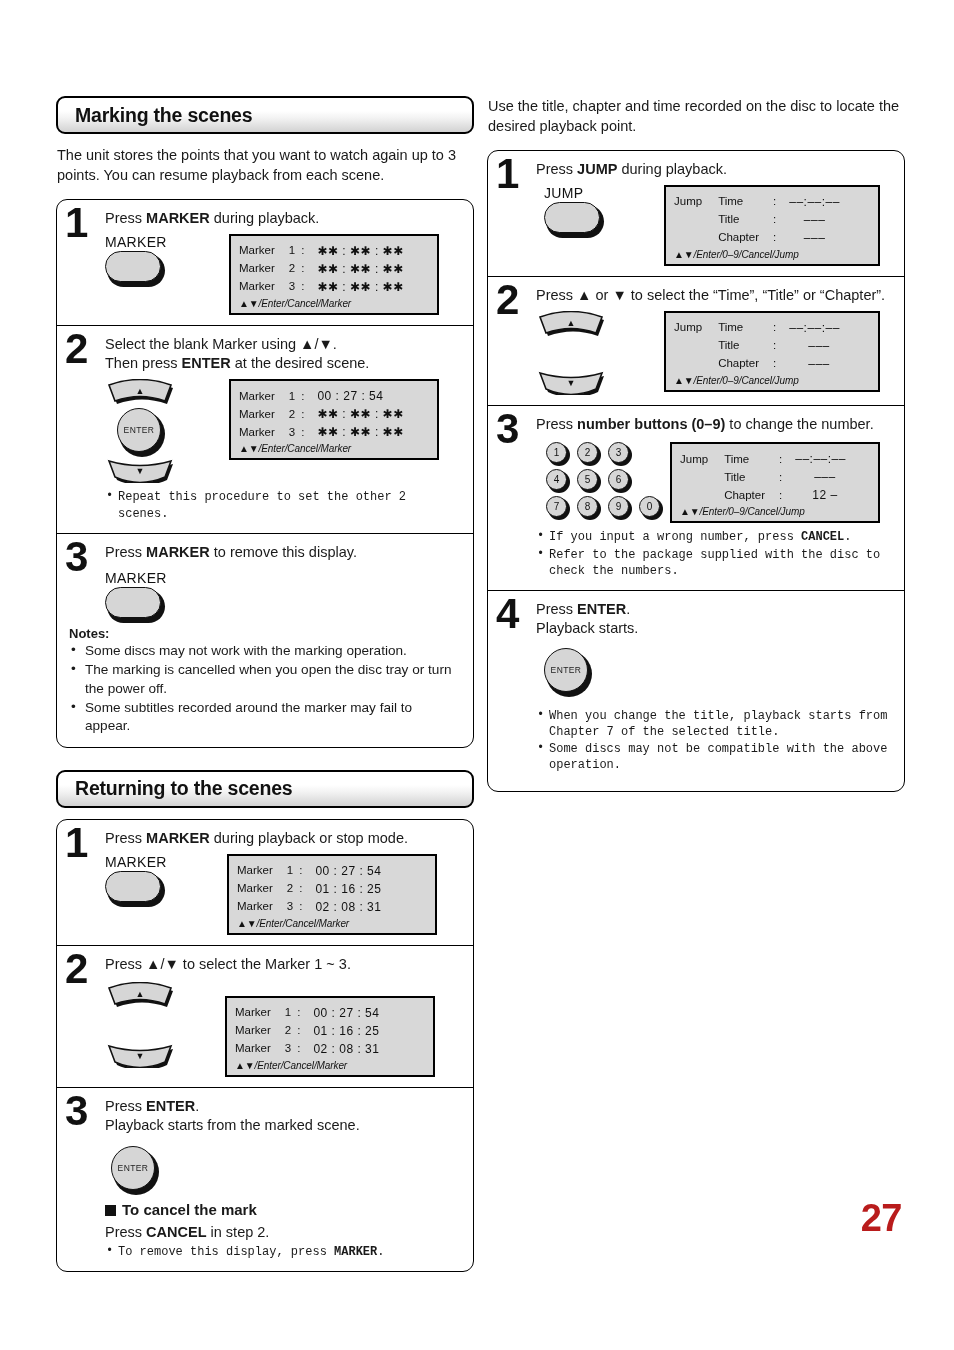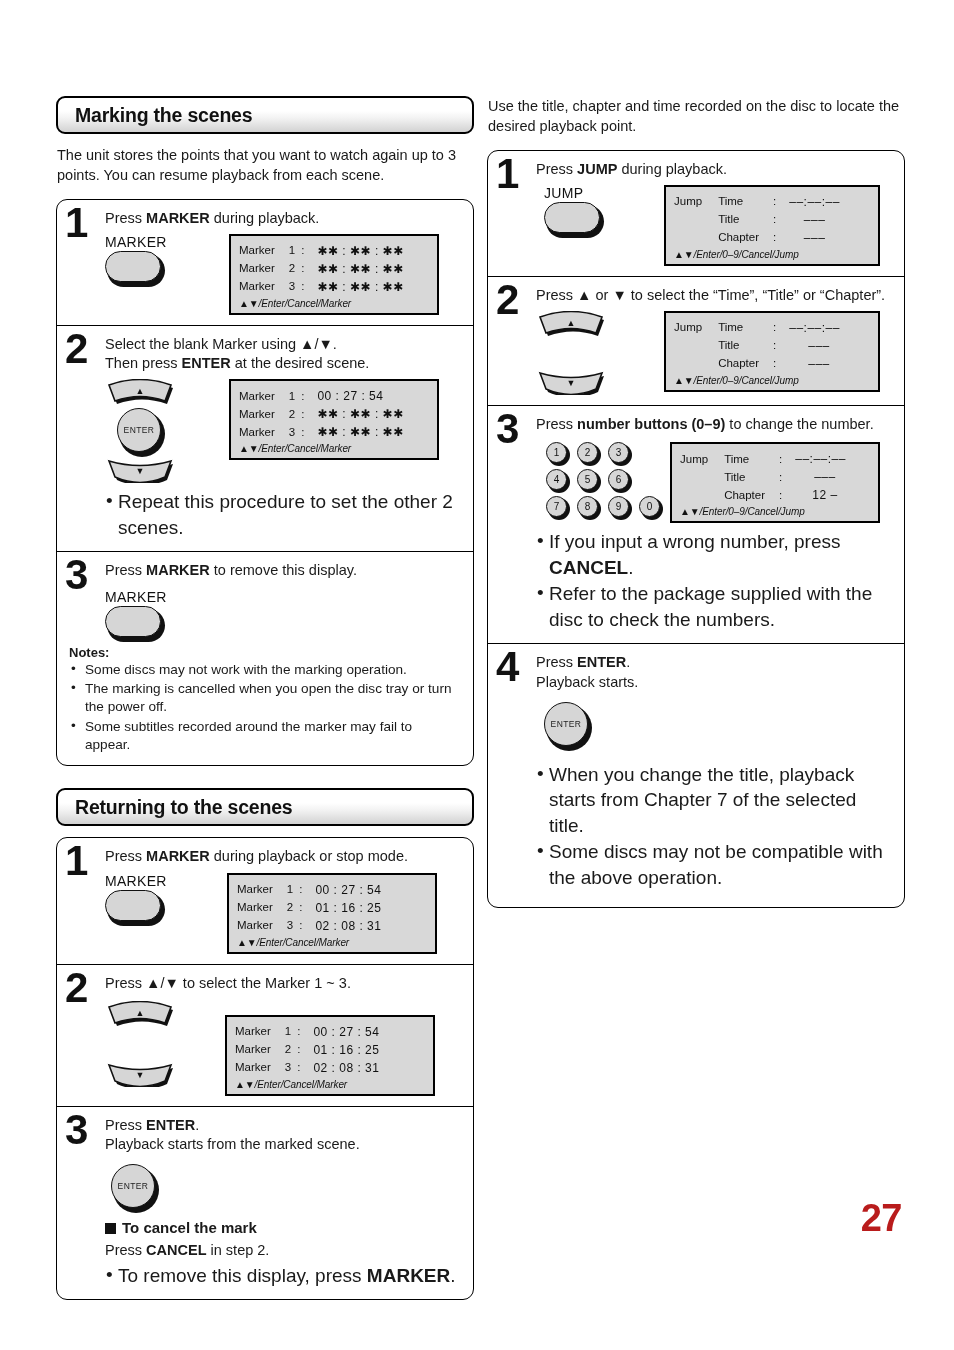--- a/index.html
+++ b/index.html
@@ -164,22 +164,22 @@
     margin-top: 3px;
     letter-spacing: -0.1px;
     white-space: nowrap;
     font-style: italic;
   }
   .osd .jumpword { padding-right: 16px; }
 
   
   .bullets { margin: 6px 0 0 0; padding: 0; list-style: none; }
   .bullets li {
-    font-size: 19px; line-height: 1.34;
-    padding-left: 13px; position: relative; margin-bottom: 1px;
+    font-size: 12px; line-height: 1.34;
+    padding-left: 13px; position: relative; margin-bottom: 1px; font-family: Liberation Mono, monospace;
   }
   .bullets li::before {
     content: "•"; position: absolute; left: 1px; top: -1px;
   }
   .notes-title { font-size: 13px; font-weight: bold; margin: 6px 0 1px 0; }
   .notes { margin: 0; padding: 0; list-style: none; }
   .notes li {
     font-size: 13.6px; line-height: 1.35;
     padding-left: 16px; position: relative; margin-bottom: 1px;
   }

